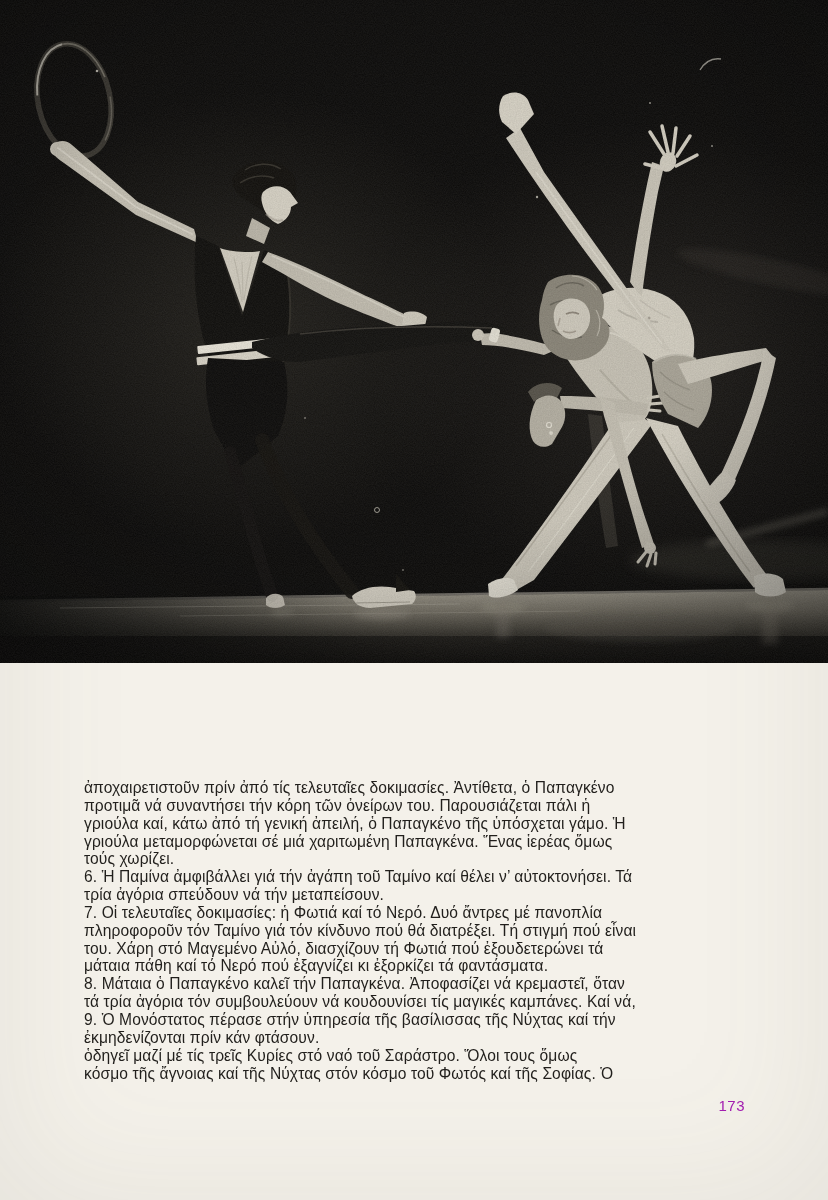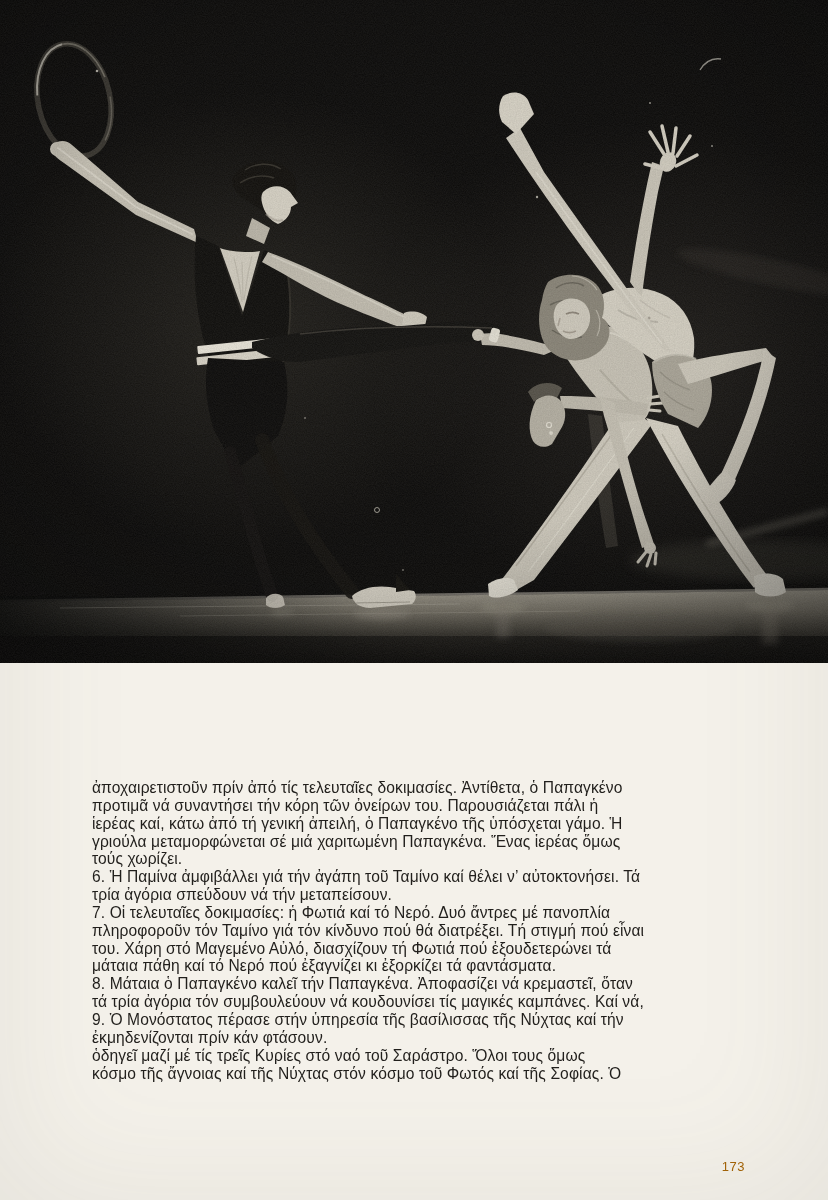--- a/index.html
+++ b/index.html
@@ -11,29 +11,29 @@
     overflow:hidden;
     font-family:"Liberation Sans","DejaVu Sans",sans-serif;
     box-shadow:inset 0 0 140px rgba(110,105,90,0.10);
   }
   .photo{
     position:absolute;left:0;top:0;width:828px;height:663px;
     background:#0c0b0a;
   }
   .photo svg{display:block;width:828px;height:663px;}
   .synopsis{
-    position:absolute;left:92px;top:779px;width:702px;
+    position:absolute;left:84px;top:779px;width:702px;
     font-size:15.6px;line-height:17.85px;
     letter-spacing:0.1px;
     color:#211f1c;
   }
   .tl{white-space:nowrap;}
   .page-number{
-    position:absolute;top:1159px;right:83px;
-    font-size:13px;color:#a16207;letter-spacing:0.5px;
+    position:absolute;top:1097px;right:83px;
+    font-size:15px;color:#a21caf;letter-spacing:0.5px;
   }
 </style>
 </head>
 <body>
 
 <div class="page">
 
   <div class="photo">
     <svg viewBox="0 0 828 663" xmlns="http://www.w3.org/2000/svg">
       <defs>
@@ -255,21 +255,21 @@
 
       <rect x="0" y="0" width="828" height="663" fill="url(#vignette)"></rect>
       <rect x="0" y="0" width="828" height="663" filter="url(#grainW)" opacity="0.09"></rect>
       <rect x="0" y="0" width="828" height="663" filter="url(#grainB)" opacity="0.12"></rect>
     </svg>
   </div>
 
   <div class="synopsis">
     <div class="tl">ἀποχαιρετιστοῦν πρίν ἀπό τίς τελευταῖες δοκιμασίες. Ἀντίθετα, ὁ Παπαγκένο</div>
     <div class="tl">προτιμᾶ νά συναντήσει τήν κόρη τῶν ὀνείρων του. Παρουσιάζεται πάλι ἡ</div>
-    <div class="tl">ἱερέας καί, κάτω ἀπό τή γενική ἀπειλή, ὁ Παπαγκένο τῆς ὑπόσχεται γάμο. Ἡ</div>
+    <div class="tl">γριούλα καί, κάτω ἀπό τή γενική ἀπειλή, ὁ Παπαγκένο τῆς ὑπόσχεται γάμο. Ἡ</div>
     <div class="tl">γριούλα μεταμορφώνεται σέ μιά χαριτωμένη Παπαγκένα. Ἕνας ἱερέας ὅμως</div>
     <div class="tl">τούς χωρίζει.</div>
     <div class="tl">6. Ἡ Παμίνα ἀμφιβάλλει γιά τήν ἀγάπη τοῦ Ταμίνο καί θέλει ν’ αὐτοκτονήσει. Τά</div>
     <div class="tl">τρία ἀγόρια σπεύδουν νά τήν μεταπείσουν.</div>
     <div class="tl">7. Οἱ τελευταῖες δοκιμασίες: ἡ Φωτιά καί τό Νερό. Δυό ἄντρες μέ πανοπλία</div>
     <div class="tl">πληροφοροῦν τόν Ταμίνο γιά τόν κίνδυνο πού θά διατρέξει. Τή στιγμή πού εἶναι</div>
     <div class="tl">του. Χάρη στό Μαγεμένο Αὐλό, διασχίζουν τή Φωτιά πού ἐξουδετερώνει τά</div>
     <div class="tl">μάταια πάθη καί τό Νερό πού ἐξαγνίζει κι ἐξορκίζει τά φαντάσματα.</div>
     <div class="tl">8. Μάταια ὁ Παπαγκένο καλεῖ τήν Παπαγκένα. Ἀποφασίζει νά κρεμαστεῖ, ὅταν</div>
     <div class="tl">τά τρία ἀγόρια τόν συμβουλεύουν νά κουδουνίσει τίς μαγικές καμπάνες. Καί νά,</div>

